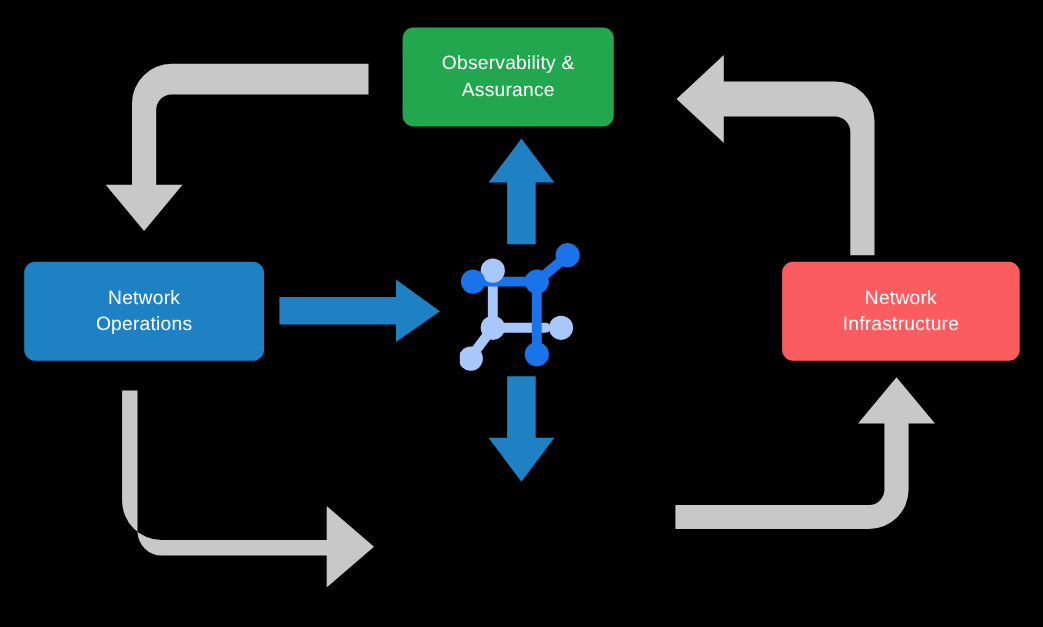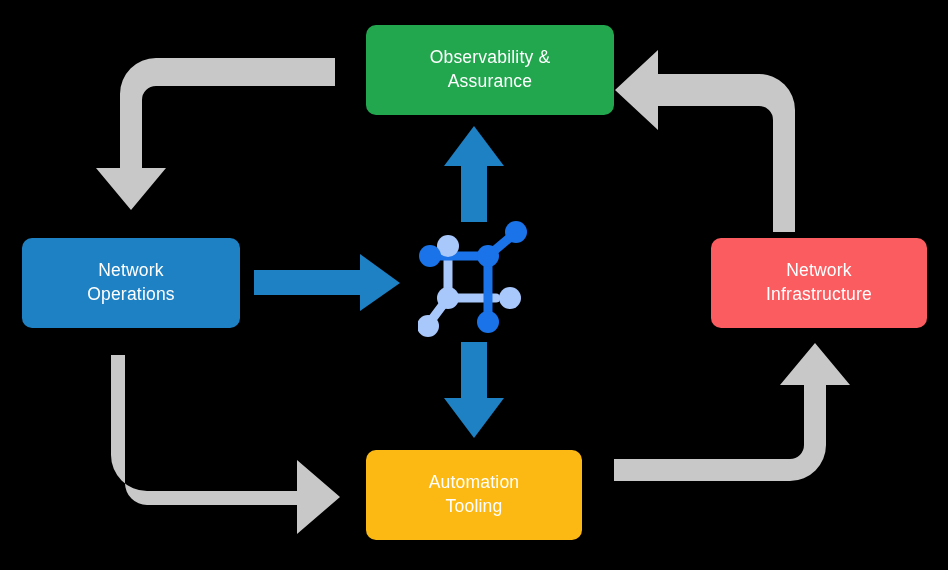--- a/index.html
+++ b/index.html
@@ -3,21 +3,21 @@
 <meta charset="utf-8">
 <style>
   html,body{margin:0;padding:0;background:#000;}
   body{width:948px;height:570px;overflow:hidden;
        font-family:"Liberation Sans","DejaVu Sans",sans-serif;}
   #stage{position:relative;width:948px;height:570px;background:#000000;}
   .box{position:absolute;border-radius:10px;display:flex;align-items:center;
        justify-content:center;text-align:center;color:#ffffff;font-size:17.5px;
        line-height:1.35;font-weight:400;letter-spacing:.2px;padding:0 10px;
        box-sizing:border-box;white-space:pre-line;}
-  #box-observability{left:366px;top:25px;width:248px;height:90px;background:#22a74f;}
+  #box-observability{left:366px;top:25px;width:192px;height:90px;background:#22a74f;}
   #box-operations   {left:22px; top:238px;width:218px;height:90px;background:#1d81c4;}
   #box-infrastructure{left:711px;top:238px;width:216px;height:90px;background:#fb5c60;}
   #box-automation   {left:366px;top:450px;width:216px;height:90px;background:#fdb913;}
   .svg-layer{position:absolute;left:0;top:0;width:948px;height:570px;}
   .net-icon{position:absolute;left:418px;top:218px;width:112px;height:120px;}
 </style>
 </head>
 <body>
 
 <div id="stage">
@@ -71,16 +71,14 @@
 
   <div class="box" id="box-observability">Observability &amp;
 Assurance</div>
 
   <div class="box" id="box-operations">Network
 Operations</div>
 
   <div class="box" id="box-infrastructure">Network
 Infrastructure</div>
 
-  <div class="box" id="box-automation">Automation
-Tooling</div>
 
 </div>
 
 </body></html>

